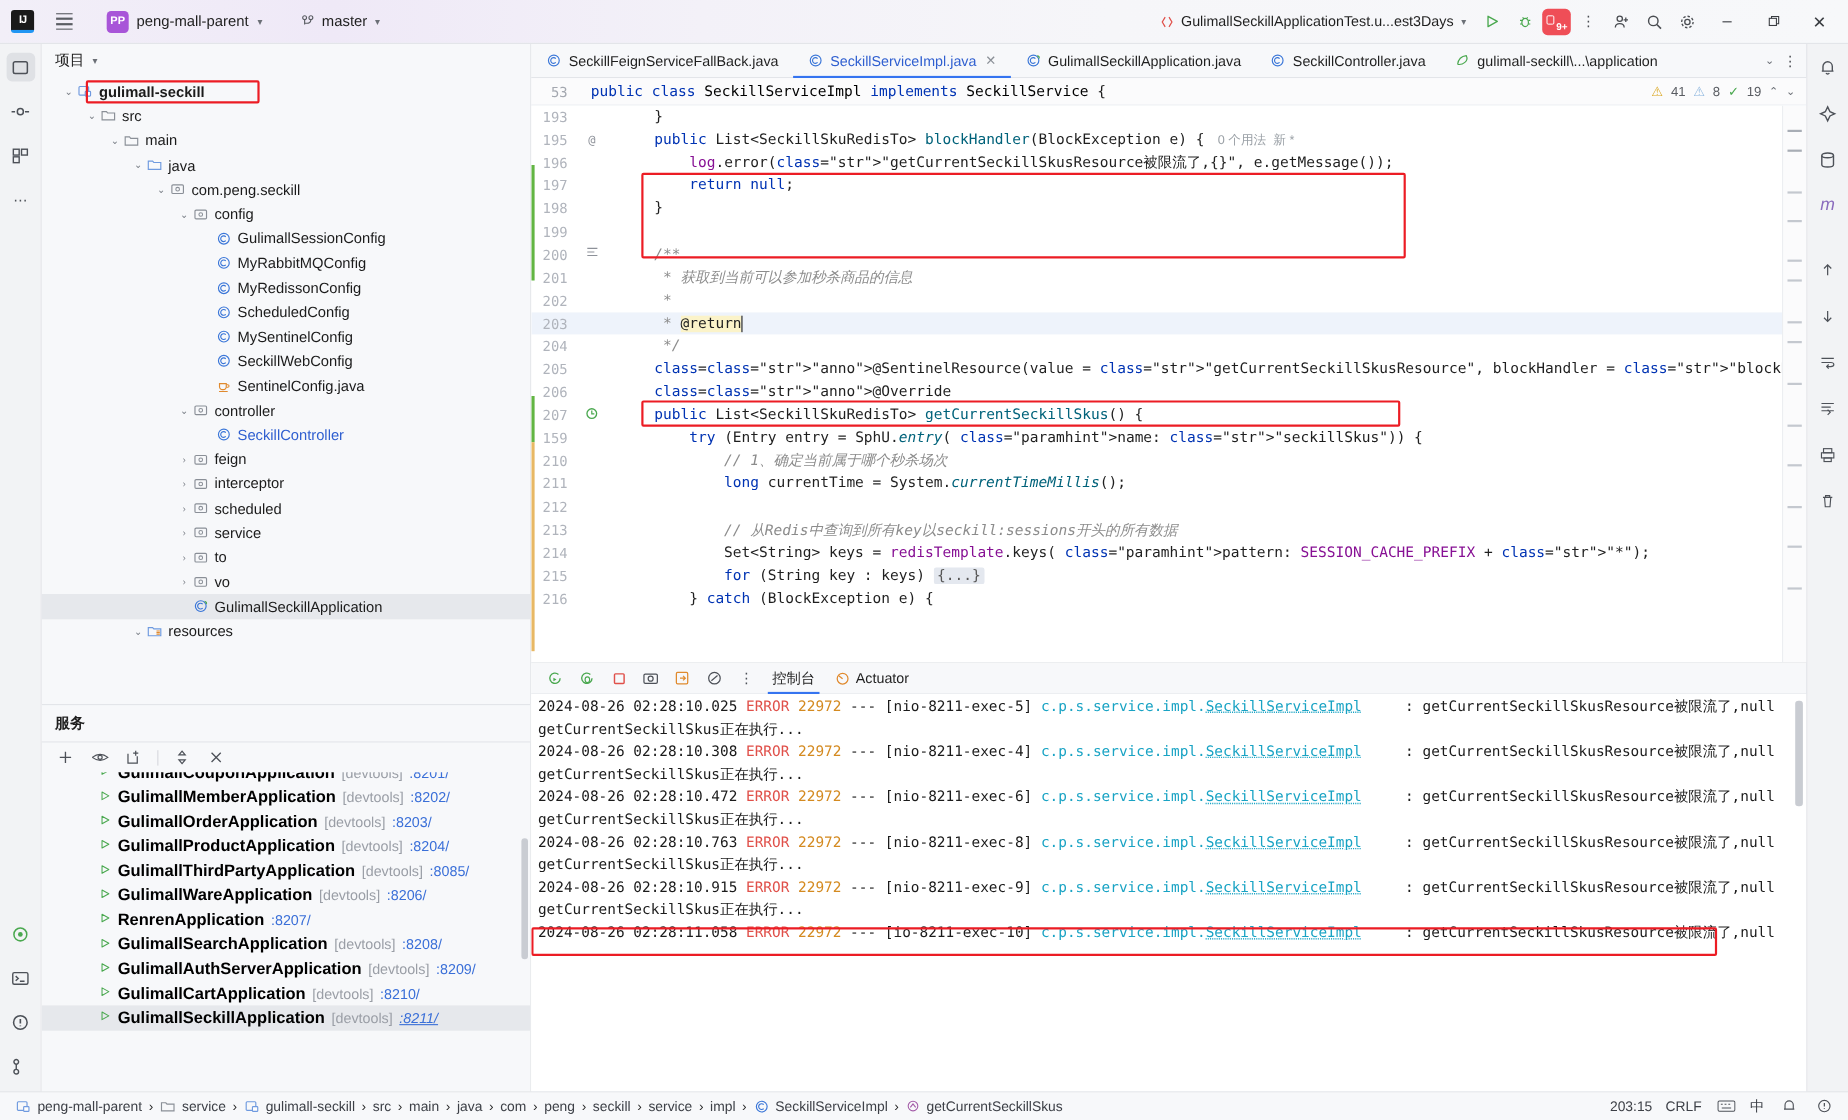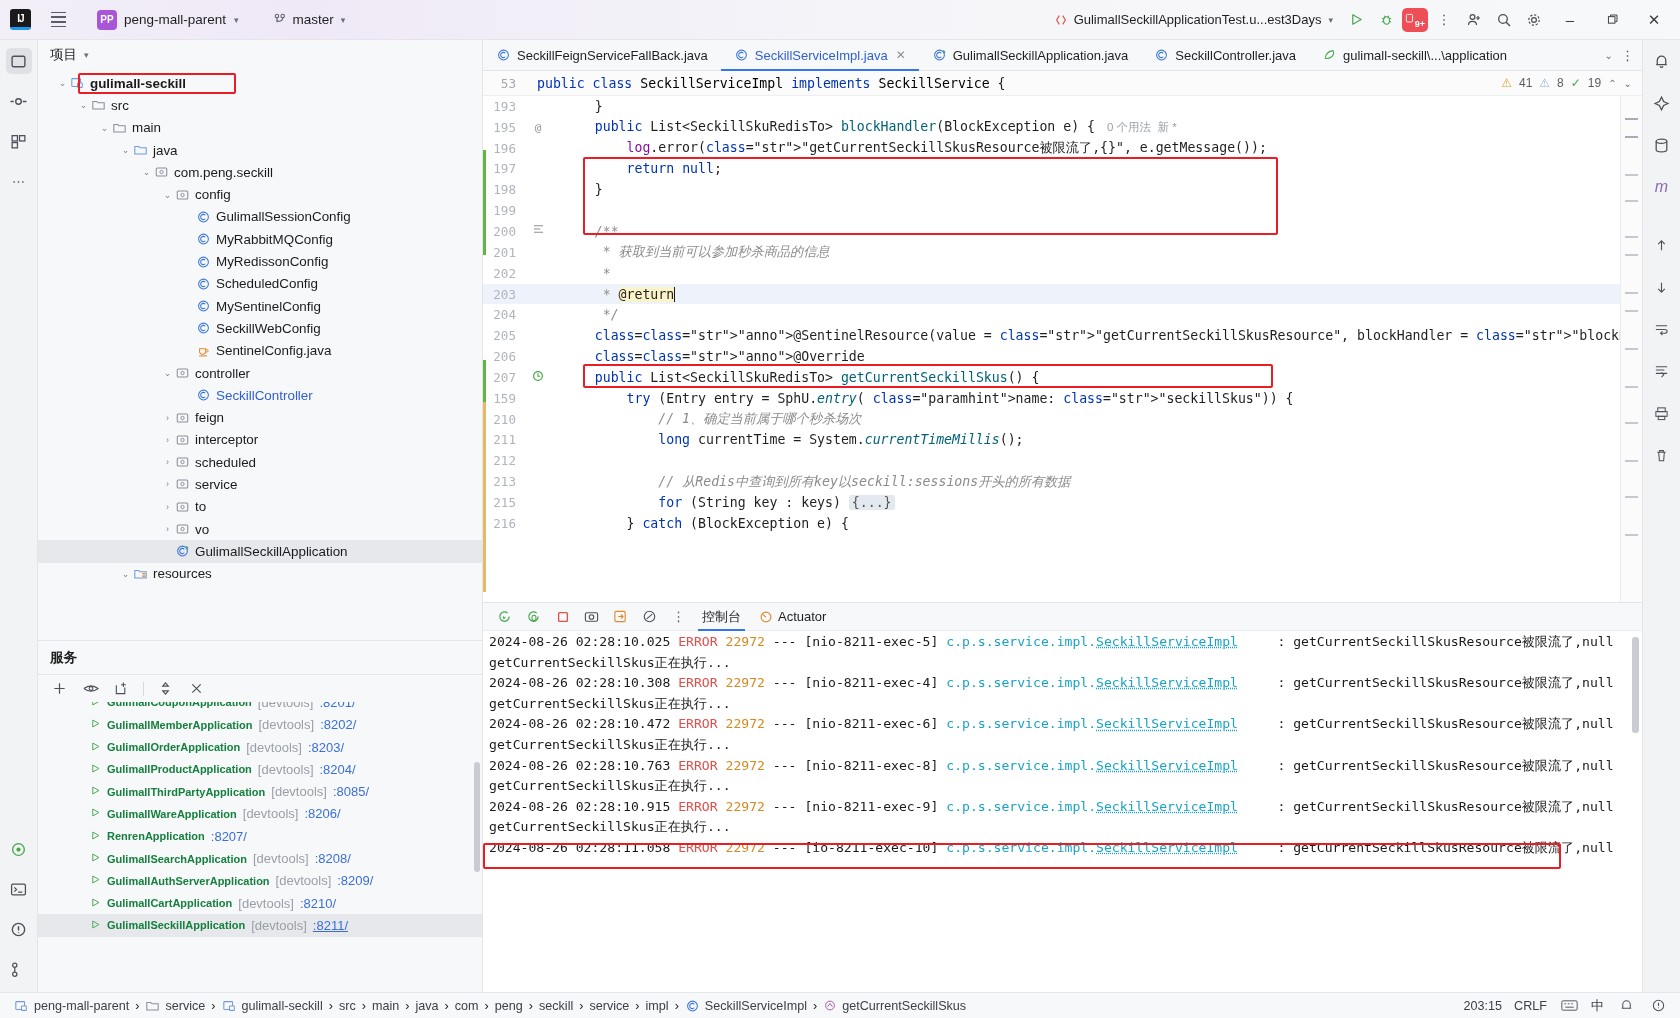--- a/index.html
+++ b/index.html
@@ -74,24 +74,24 @@
 
   
   .svc-title { height:34px; flex:0 0 34px; display:flex; align-items:center; padding:0 12px; font-weight:bold; font-size:13.6px; border-top:1px solid #e3e5e9; background:#f7f8fa;}
   .svc-toolbar { height:28px; flex:0 0 28px; display:flex; align-items:center; gap:12px; padding:0 12px; border-top:1px solid #e3e5e9;}
   .svc-tb-ic { width:19px;height:19px;display:flex;align-items:center;justify-content:center;color:#4d5158;}
   .svc-sep { width:1px;height:14px;background:#d6d8dd; }
   .svclist { flex:1 1 auto; overflow:hidden; position:relative; background:#f7f8fa;}
   .svcrow { height:22.3px; display:flex; align-items:center; gap:6px; padding-left:52px; white-space:nowrap;}
   .svcrow.sel { background:#e6e8ec; }
   .play { color:#4aa84f; font-size:11px; }
-  .svcname { font-weight:bold; font-size:11px; color:#15803d;}
+  .svcname { font-weight:bold; font-size:15px; color:#000000;}
   .svcdev { color:#9a9ea6; font-size:13px; }
   .svcport { color:#3a6fd8; font-size:13px; }
-  .svcport.ul { text-decoration:underline; }
+  .svcport.ul { text-decoration:underline;font-style:italic; }
 
   
   .rightcol { flex:1 1 auto; display:flex; flex-direction:column; min-width:0; min-height:0;}
 
   
   .tabs { height:31px; flex:0 0 31px; display:flex; align-items:stretch; background:#f7f8fa; border-bottom:1px solid #e3e5e9;}
   .tab { display:flex;align-items:center;gap:6px;padding:0 13px; font-size:13px; color:#1f1f1f; position:relative; white-space:nowrap;}
   .tab.active { color:#2f5fd0; }
   .tab.active::after { content:""; position:absolute;left:0;right:0;bottom:-1px;height:2px;background:#3574f0;}
   .tab .x { color:#8b9097; font-size:12px; margin-left:2px;}
@@ -749,20 +749,21 @@
             <div class="cl"><span class="ln">206</span><span class="gutico"></span><span class="code">    <span <span="" class="kw">class</span>=<span <span="" class="kw">class</span>="str"&gt;"anno"&gt;@Override</span></div>
             <div class="cl"><span class="ln">207</span><span class="gutico"><svg width="12" height="12" viewBox="0 0 12 12">
                   <circle cx="6" cy="6" r="4.4" fill="none" stroke="#4aa84f" stroke-width="1.2"></circle>
                   <path d="M6 3.2 v3 h2.3" stroke="#4aa84f" stroke-width="1.1" fill="none"></path>
                 </svg></span><span class="code">    <span class="kw">public</span> List&lt;SeckillSkuRedisTo&gt; <span class="mth">getCurrentSeckillSkus</span>() {</span></div>
             <div class="cl"><span class="ln">159</span><span class="gutico"></span><span class="code">        <span class="kw">try</span> (Entry entry = SphU.<span class="italmth">entry</span>( <span <span="" class="kw">class</span>="paramhint"&gt;name: <span <span="" class="kw">class</span>="str"&gt;"seckillSkus")) {</span></div>
             <div class="cl"><span class="ln">210</span><span class="gutico"></span><span class="code"><span class="cmt">            // 1、确定当前属于哪个秒杀场次</span></span></div>
             <div class="cl"><span class="ln">211</span><span class="gutico"></span><span class="code">            <span class="kw">long</span> currentTime = System.<span class="italmth">currentTimeMillis</span>();</span></div>
             <div class="cl"><span class="ln">212</span><span class="gutico"></span><span class="code"></span></div>
             <div class="cl"><span class="ln">213</span><span class="gutico"></span><span class="code"><span class="cmt">            // 从Redis中查询到所有key以seckill:sessions开头的所有数据</span></span></div>
+            <div class="cl"><span class="ln">214</span><span class="gutico"></span><span class="code">            Set&lt;String&gt; keys = <span class="fld">redisTemplate</span>.keys( <span <span="" class="kw">class</span>="paramhint"&gt;pattern: <span class="fld">SESSION_CACHE_PREFIX</span> + <span <span="" class="kw">class</span>="str"&gt;"*");</span></div>
             <div class="cl"><span class="ln">215</span><span class="gutico"></span><span class="code">            <span class="kw">for</span> (String key : keys) <span class="foldbox">{...}</span></span></div>
             <div class="cl"><span class="ln">216</span><span class="gutico"></span><span class="code">        } <span class="kw">catch</span> (BlockException e) {</span></div>
           </div>
 
         <div class="hl-box" style="left:100px; top:61px; width:695px; height:78px;"></div>
         <div class="hl-box" style="left:100px; top:268px; width:690px; height:24px;"></div>
 
         <div class="gchg" style="top:54px;height:105px;"></div>
         <div class="gchg" style="top:264px;height:42px;"></div>
         <div class="ochg" style="top:306px;height:190px;"></div>

